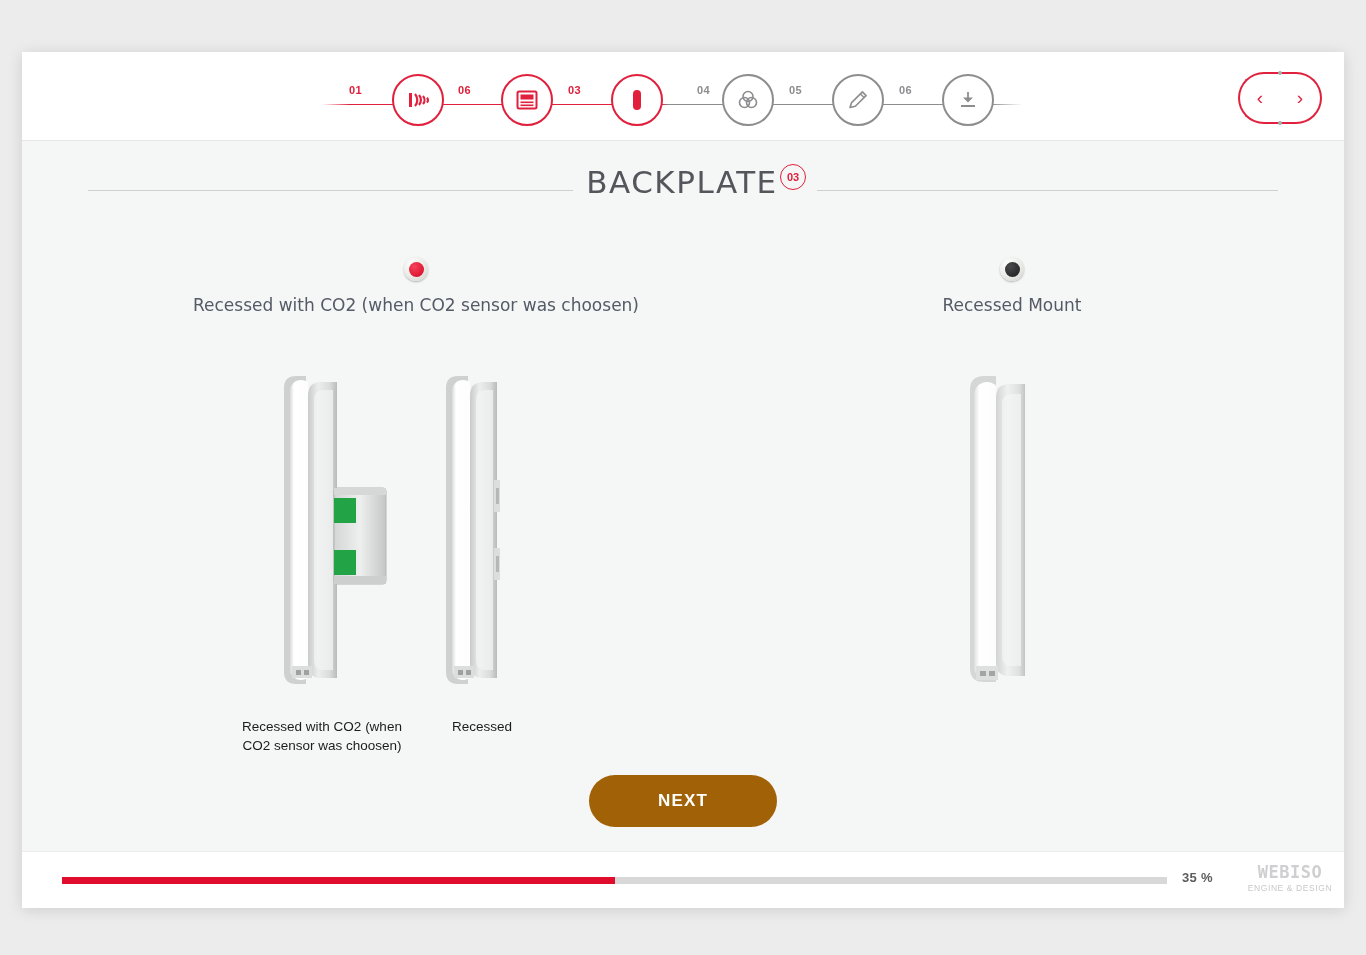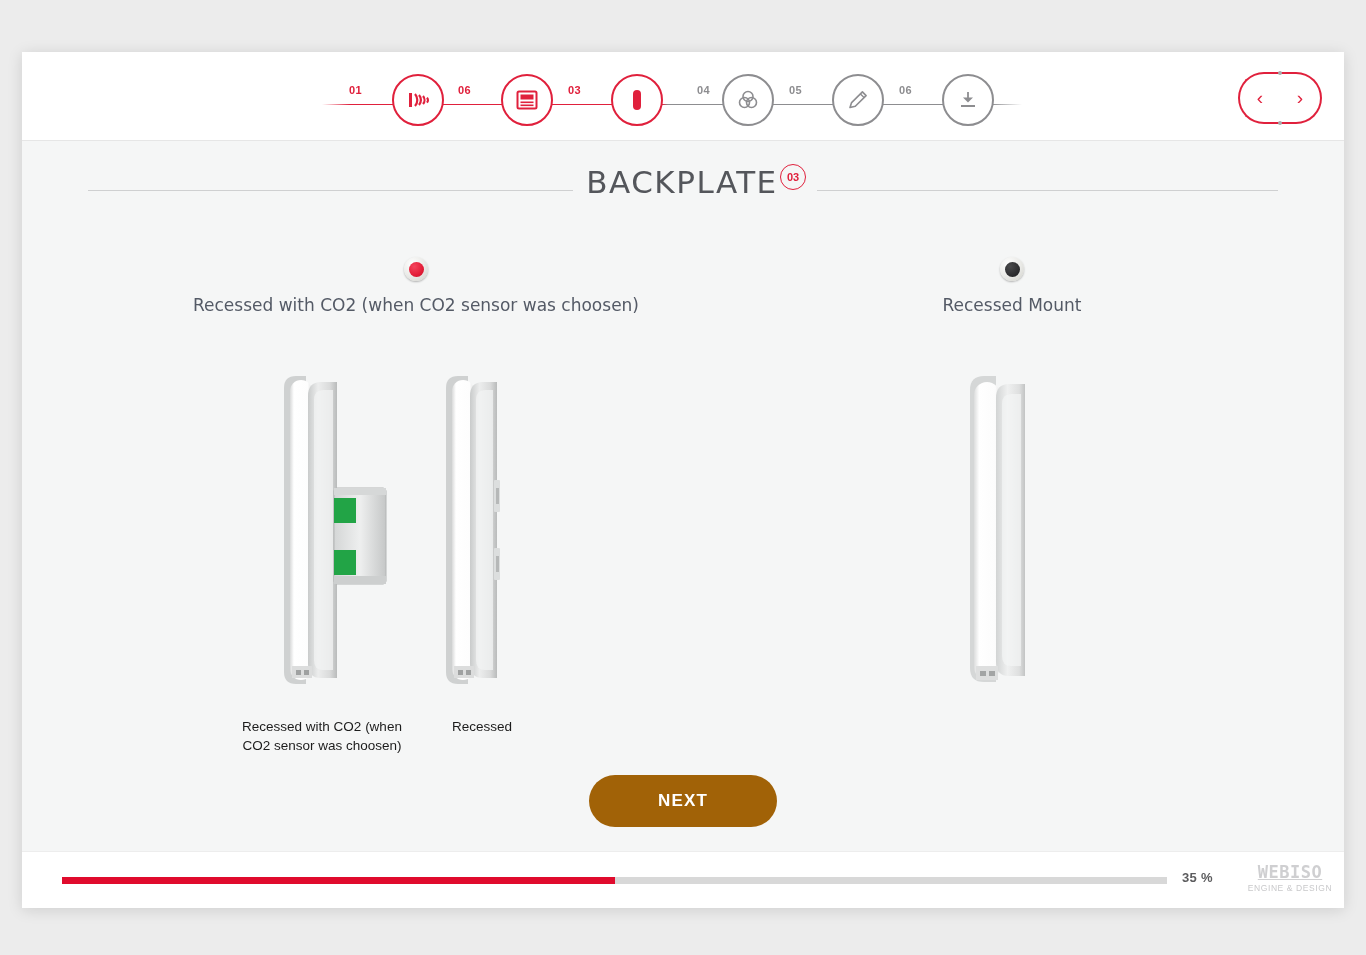--- a/index.html
+++ b/index.html
@@ -313,21 +313,20 @@
     top: 10px;
     width: 92px;
     text-align: center;
   }
   .webiso-word {
     font-family: "DejaVu Sans Mono", monospace;
     font-size: 17px;
     font-weight: bold;
     letter-spacing: 0.5px;
     color: #cfcfd1;
-    text-decoration: underline;
   }
   .webiso-sub {
     margin-top: 1px;
     font-size: 8.5px;
     letter-spacing: 0.6px;
     color: #c9c9cb;
   }
 </style>
 </head>
 <body>

